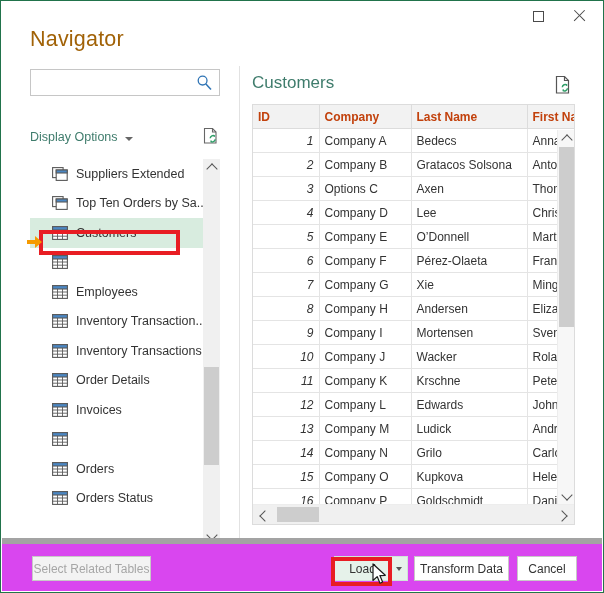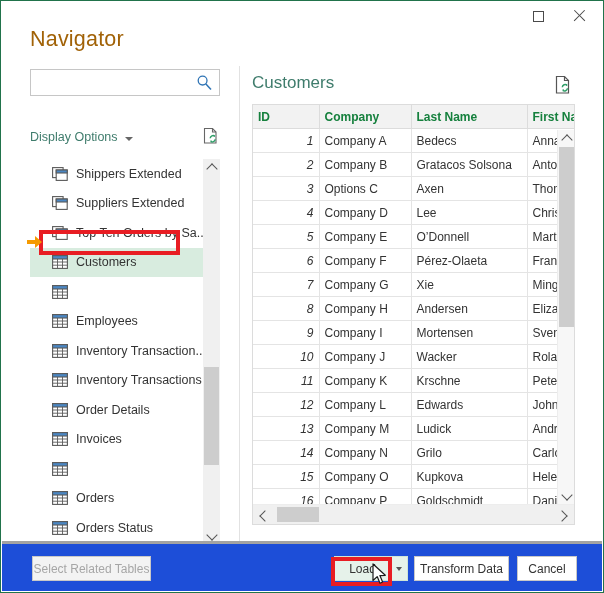--- a/index.html
+++ b/index.html
@@ -277,21 +277,21 @@
     table-layout: fixed;
     width: 387px;
     font-size: 12px;
   }
   table.grid th {
     background: #f2f2f2;
     border-right: 1px solid #dcdcdc;
     border-bottom: 1px solid #dcdcdc;
     text-align: left;
     font-weight: bold;
-    color: #15803d;
+    color: #c2410c;
     padding: 3px 5px;
     height: 17px;
     font-size: 12px;
     white-space: nowrap;
     overflow: hidden;
   }
   table.grid td {
     border-right: 1px solid #e4e4e4;
     border-bottom: 1px solid #e4e4e4;
     padding: 3px 5px;
@@ -357,22 +357,22 @@
     height: 15px;
     background: #cdcdcd;
   }
 
   
   .footer {
     position: absolute;
     left: 1px; right: 1px;
     bottom: 1px;
     height: 47px;
-    background: #1d4ed8;
-    border-top: 3px solid #a3a3a3;
+    background: #d946ef;
+    border-top: 6px solid #a3a3a3;
   }
   .btn {
     position: absolute;
     top: 12px;
     height: 25px;
     border: 1px solid #c8c8c8;
     background: #f0f0f0;
     box-sizing: border-box;
     font-family: "Liberation Sans", sans-serif;
     font-size: 12px;
@@ -458,28 +458,20 @@
       <path d="M11.5 1.5 v3.5 h3.5" fill="none" stroke="#666" stroke-width="1.1"></path>
       <path d="M9.2 11.3 a2.9 2.9 0 0 1 4.6 -2.1" fill="none" stroke="#2f9e68" stroke-width="1.5"></path>
       <path d="M14.2 12.3 a2.9 2.9 0 0 1 -4.6 2.0" fill="none" stroke="#2f9e68" stroke-width="1.5"></path>
       <path d="M13.0 8.2 l1.2 1.2 l-1.5 .6 z" fill="#2f9e68"></path>
       <path d="M10.3 15.0 l-1.2 -1.2 l1.5 -.6 z" fill="#2f9e68"></path>
     </svg>
   </div>
 
   <div class="tree-wrap">
     <div class="tree-list">
-        <div class="tree-item">
-          <svg class="icon-view" viewBox="0 0 16 14">
-            <rect x="0.6" y="0.6" width="10.5" height="10.0" fill="#ffffff" stroke="#5a5a5a" stroke-width="1.1"></rect>
-            <rect x="4.2" y="3.0" width="11.0" height="10.4" fill="#ffffff" stroke="#5a5a5a" stroke-width="1.1"></rect>
-            <rect x="4.2" y="3.0" width="11.0" height="3.0" fill="#4a87c4" stroke="#5a5a5a" stroke-width="1.1"></rect>
-          </svg>
-          <span class="ti-label">Shippers Extended</span>
-        </div>
         <div class="tree-item">
           <svg class="icon-view" viewBox="0 0 16 14">
             <rect x="0.6" y="0.6" width="10.5" height="10.0" fill="#ffffff" stroke="#5a5a5a" stroke-width="1.1"></rect>
             <rect x="4.2" y="3.0" width="11.0" height="10.4" fill="#ffffff" stroke="#5a5a5a" stroke-width="1.1"></rect>
             <rect x="4.2" y="3.0" width="11.0" height="3.0" fill="#4a87c4" stroke="#5a5a5a" stroke-width="1.1"></rect>
           </svg>
           <span class="ti-label">Suppliers Extended</span>
         </div>
         <div class="tree-item">
           <svg class="icon-view" viewBox="0 0 16 14">

